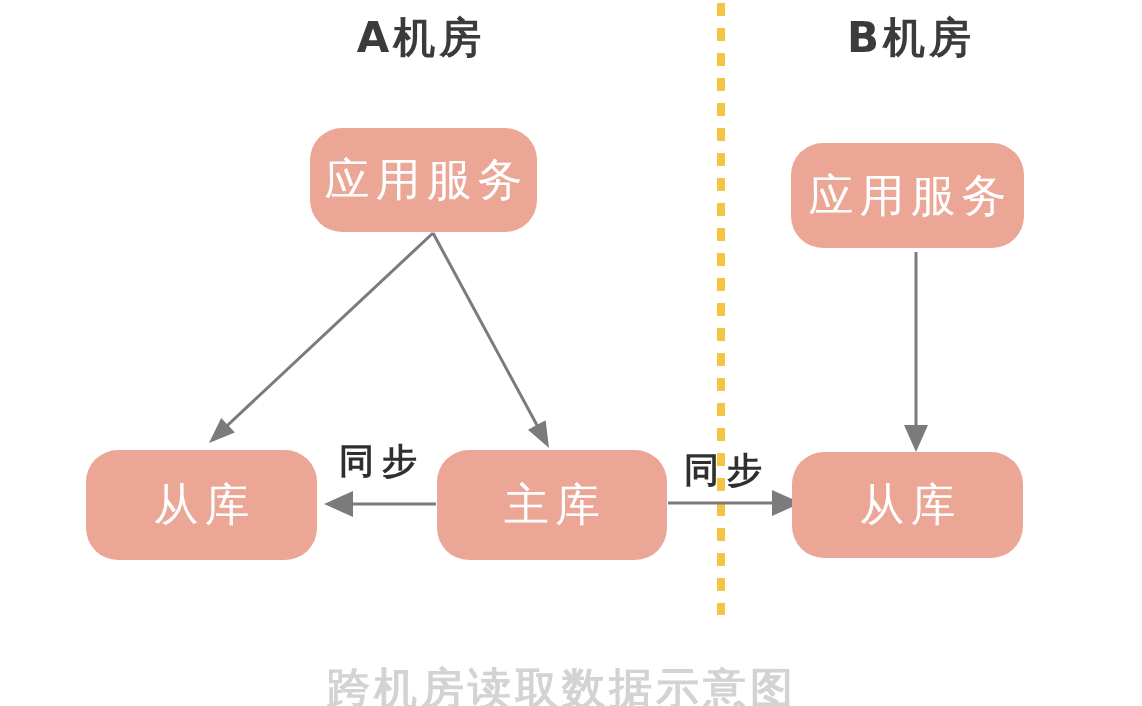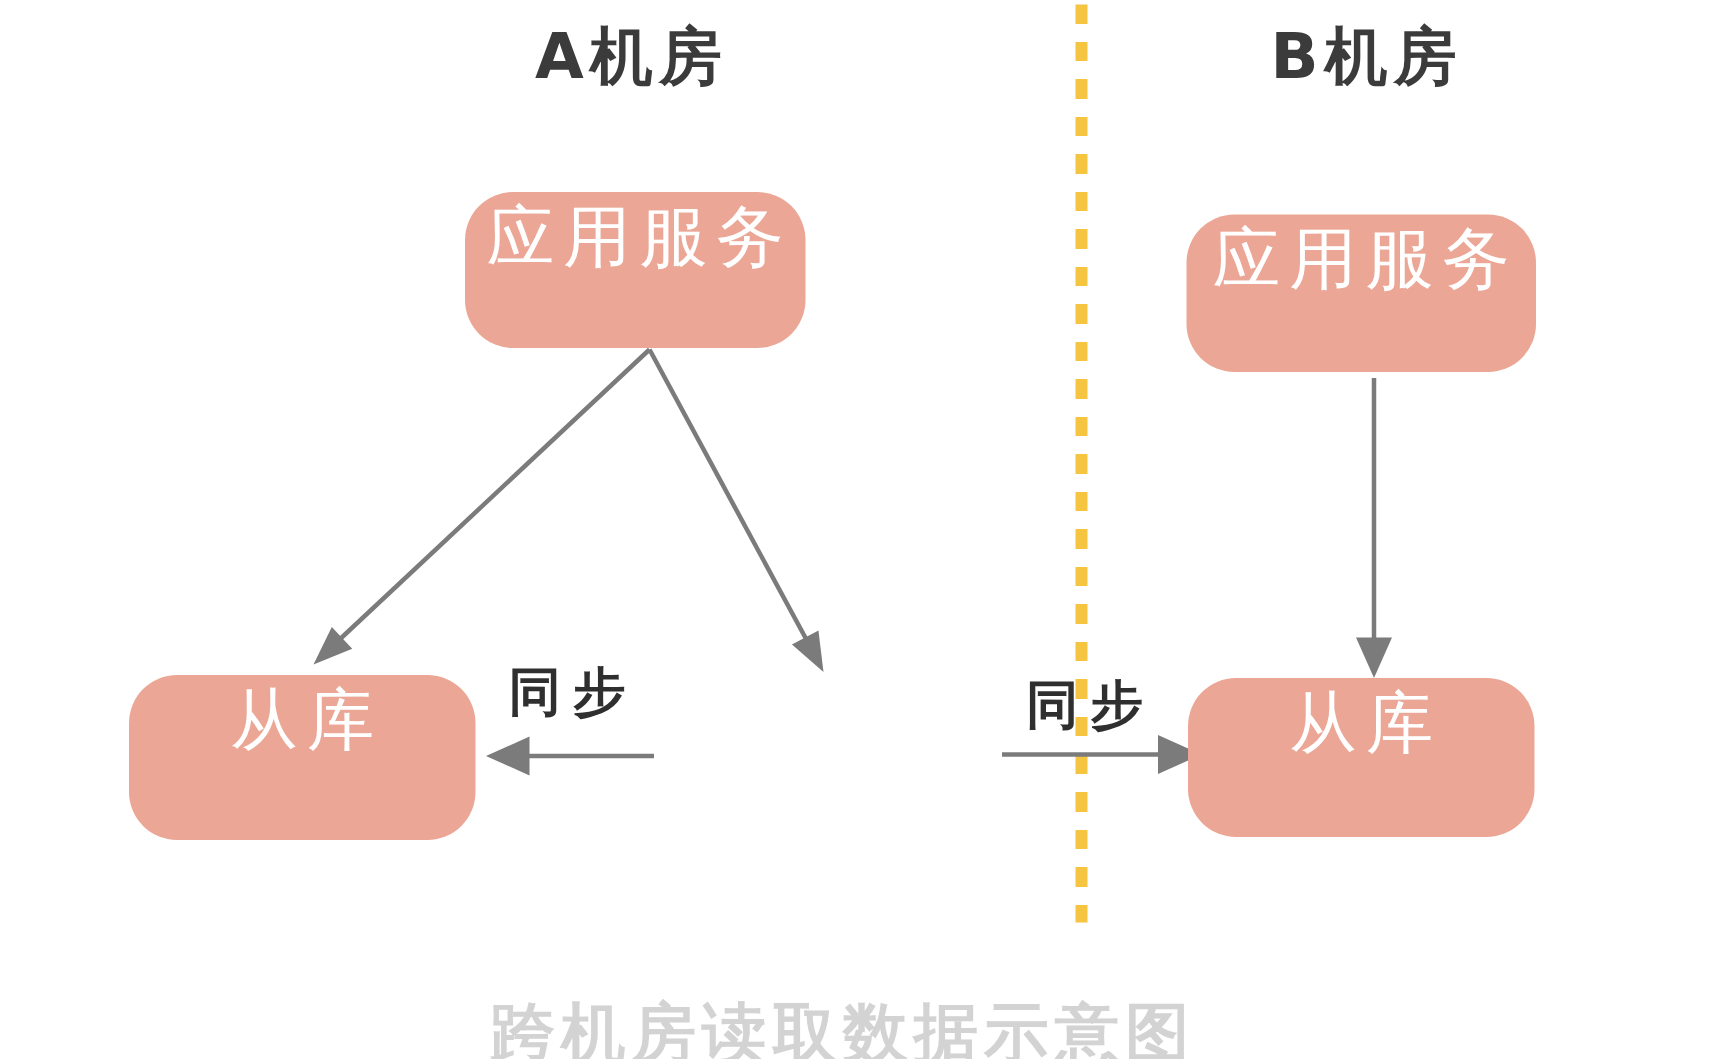--- a/index.html
+++ b/index.html
@@ -34,20 +34,21 @@
       var(--divider, #F5C440) 13px,
       transparent 13px,
       transparent 25px
     );
   }
   .node {
     position: absolute;
     background: var(--node-fill, #EBA695);
     border-radius: 32px;
     display: flex;
+    align-items: center;
     justify-content: center;
     color: var(--node-text, #ffffff);
     font-size: 45px;
     letter-spacing: 6px;
     text-indent: 6px; 
     white-space: nowrap;
   }
   .node-app-a   { left: 310px; top: 128px; width: 227px; height: 104px; }
   .node-app-b   { left: 791px; top: 143px; width: 233px; height: 105px; }
   .node-slave-a { left:  86px; top: 450px; width: 231px; height: 110px; }
@@ -125,20 +126,23 @@
 
   <div class="node node-app-a">
     <span>应用服务</span>
   </div>
   <div class="node node-app-b">
     <span>应用服务</span>
   </div>
   <div class="node node-slave-a">
     <span>从库</span>
   </div>
+  <div class="node node-master">
+    <span>主库</span>
+  </div>
   <div class="node node-slave-b">
     <span>从库</span>
   </div>
 
   <div class="sync-label sync-left">同步</div>
   <div class="sync-label sync-right">同步</div>
 
   <div class="caption">跨机房读取数据示意图</div>
 
 </div>

